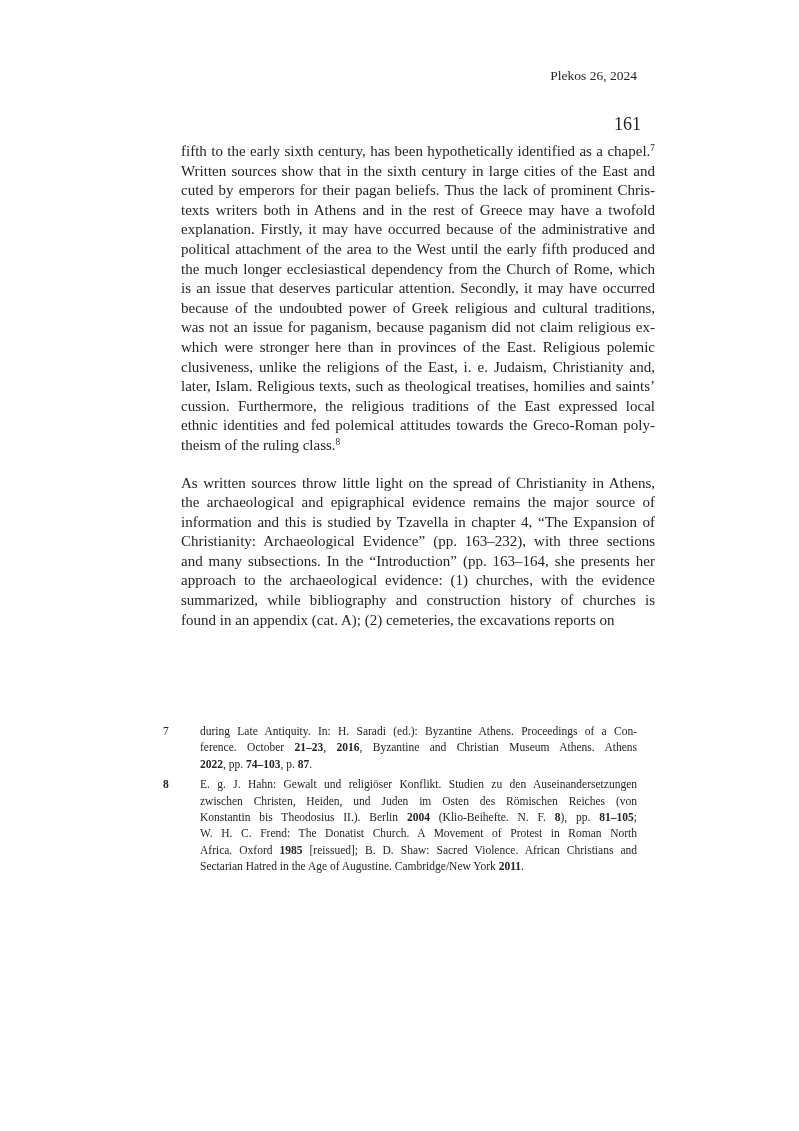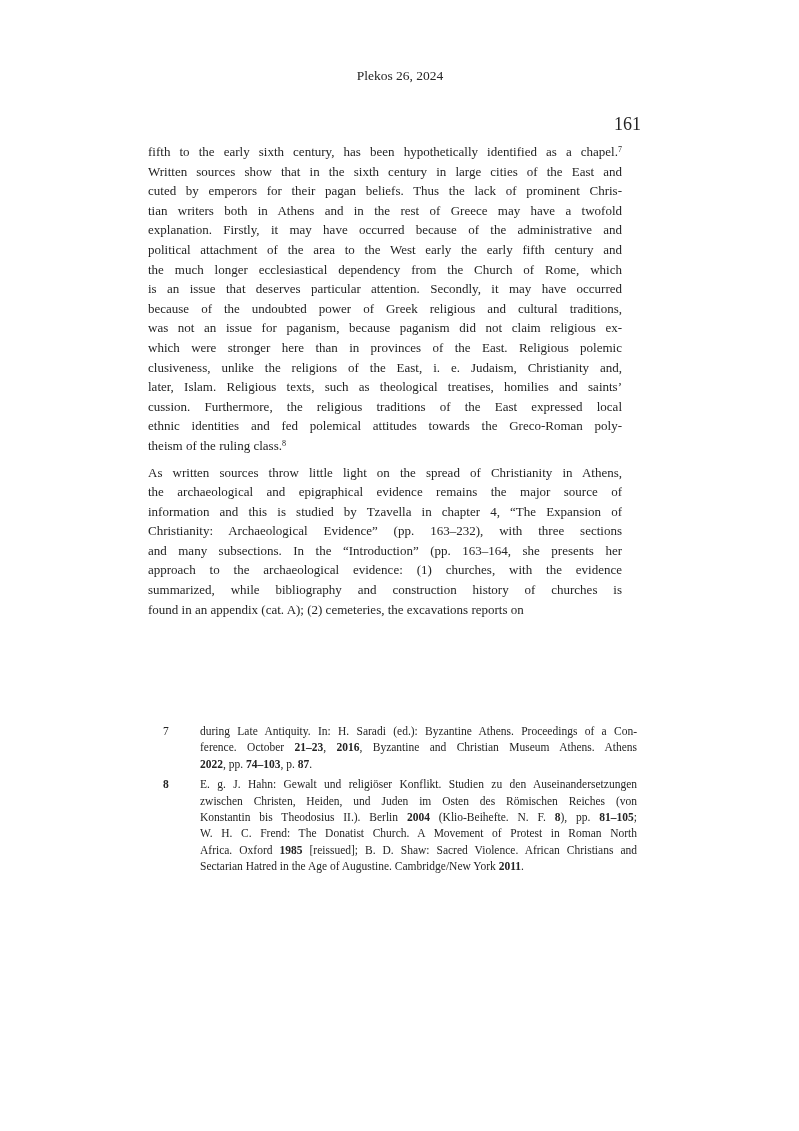--- a/index.html
+++ b/index.html
@@ -20,39 +20,39 @@
     position: absolute;
     left: 163px;
     top: 67px;
     width: 474px;
     height: 20px;
     font-size: 13.5px;
     line-height: 18px;
   }
   .running-head .journal {
     display: block;
-    text-align: center;
+    text-align: right;
   }
   .running-head .page-number {
     position: absolute;
     right: -4px;
     top: 0;
     font-weight: 400;
     font-size: 18px;
     margin-top: 48px;
   }
   .body-text {
     position: absolute;
-    left: 148px;
+    left: 181px;
     top: 142px;
     width: 474px;
-    font-size: 13px;
+    font-size: 15px;
   }
   .paragraph + .paragraph {
-    margin-top: 7px;
+    margin-top: 18px;
   }
   .line {
     height: 19.6px;
     line-height: 19.6px;
     overflow: hidden;
     text-align: justify;
     text-align-last: justify;
     white-space: normal;
   }
   .line.last {
@@ -105,23 +105,23 @@
   <div class="running-head">
     <span class="journal">Plekos 26, 2024</span>
     <span class="page-number">161</span>
   </div>
 
   <div class="body-text">
       <div class="paragraph">
         <div class="line">fifth to the early sixth century, has been hypothetically identified as a chapel.<sup>7</sup></div>
         <div class="line">Written sources show that in the sixth century in large cities of the East and</div>
         <div class="line">cuted by emperors for their pagan beliefs. Thus the lack of prominent Chris-</div>
-        <div class="line">tian writers both in Athens and in the rest of Greece may have a twofold</div>
+        <div class="line">texts writers both in Athens and in the rest of Greece may have a twofold</div>
         <div class="line">explanation. Firstly, it may have occurred because of the administrative and</div>
-        <div class="line">political attachment of the area to the West early the early fifth century and</div>
+        <div class="line">political attachment of the area to the West until the early fifth produced and</div>
         <div class="line">the much longer ecclesiastical dependency from the Church of Rome, which</div>
         <div class="line">is an issue that deserves particular attention. Secondly, it may have occurred</div>
         <div class="line">because of the undoubted power of Greek religious and cultural traditions,</div>
         <div class="line">was not an issue for paganism, because paganism did not claim religious ex-</div>
         <div class="line">which were stronger here than in provinces of the East. Religious polemic</div>
         <div class="line">clusiveness, unlike the religions of the East, i. e. Judaism, Christianity and,</div>
         <div class="line">later, Islam. Religious texts, such as theological treatises, homilies and saints’</div>
         <div class="line">cussion. Furthermore, the religious traditions of the East expressed local</div>
         <div class="line">ethnic identities and fed polemical attitudes towards the Greco-Roman poly-</div>
         <div class="line last">theism of the ruling class.<sup>8</sup></div>

